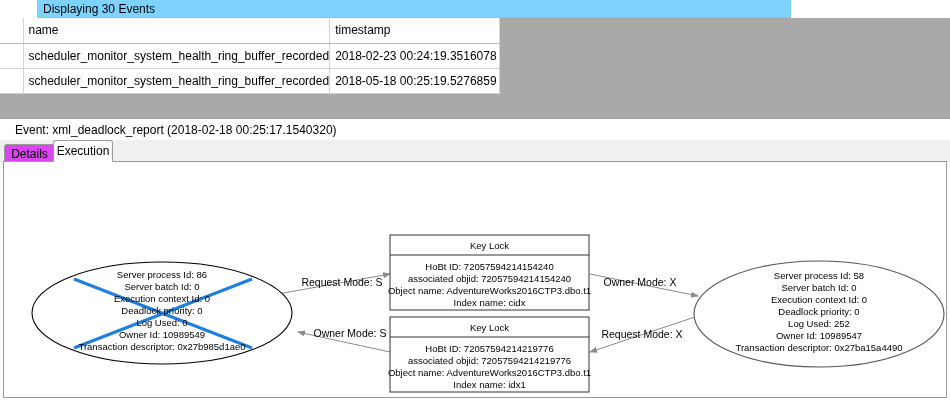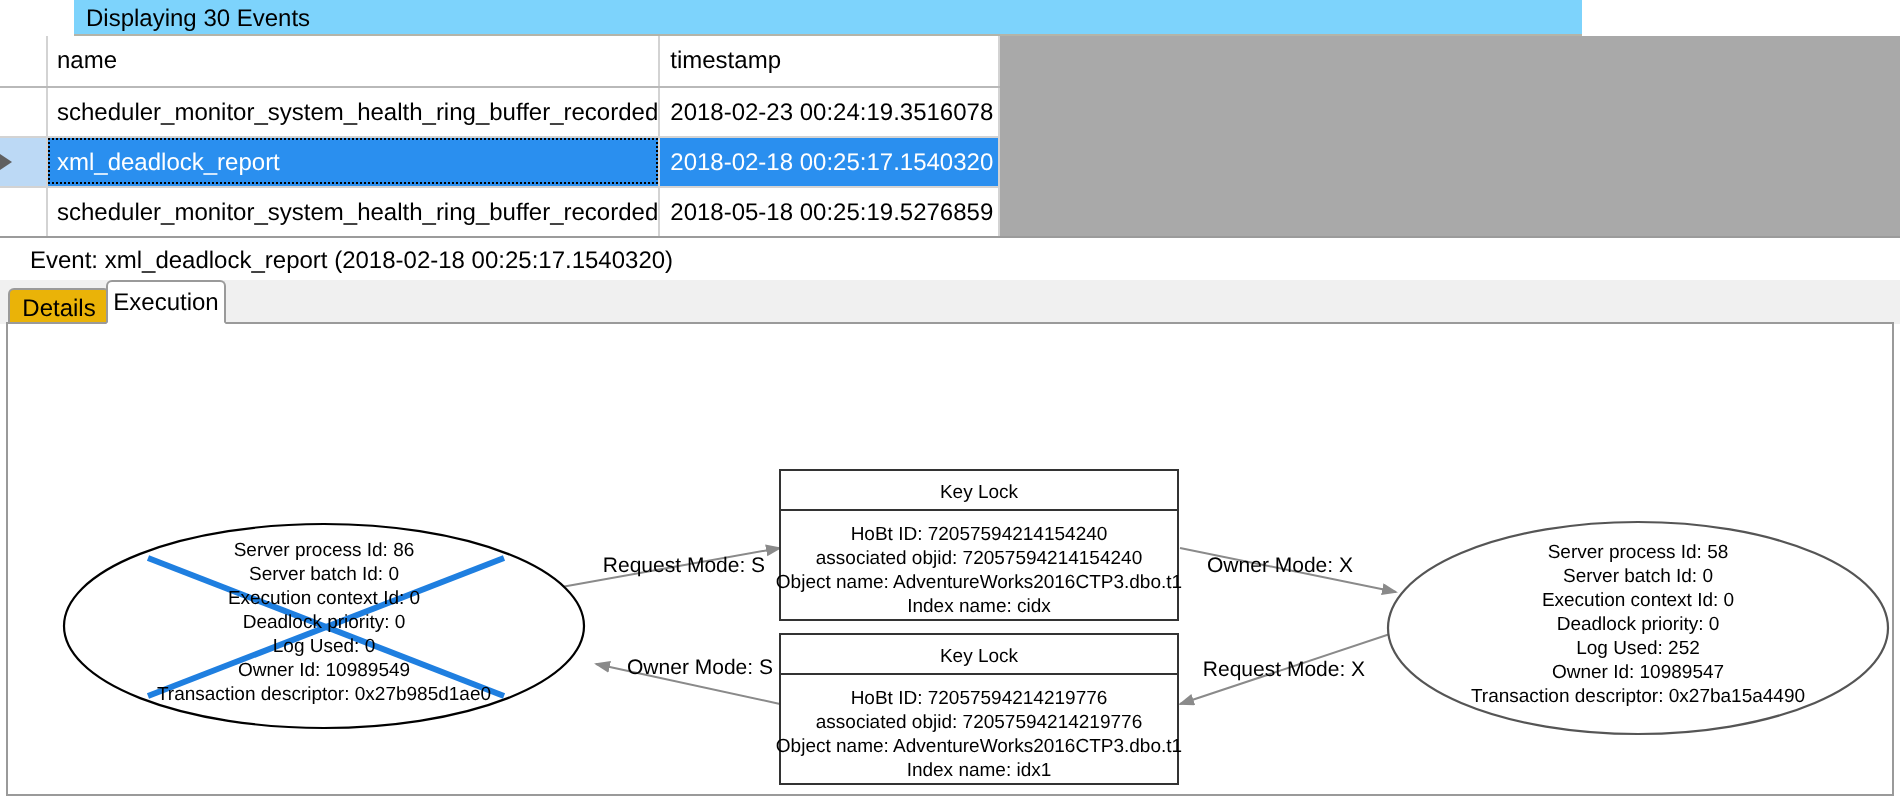--- a/index.html
+++ b/index.html
@@ -114,21 +114,21 @@
     left: 0; top: 140px;
     width: 950px; height: 22px;
     background: #f0f0f0;
   }
   .tab {
     position: absolute;
     bottom: 0;
     box-sizing: border-box;
     border: 1px solid #9a9a9a;
     border-bottom: none;
-    background: #eab308;
+    background: #d946ef;
     font-size: 12px;
     line-height: 1;
     display: flex;
     align-items: center;
     justify-content: center;
     border-radius: 3px 3px 0 0;
     color: #000;
   }
   .tab-details { left: 4px; width: 51px; height: 18px; }
   .tab-deadlock {
@@ -192,27 +192,20 @@
         <td class="col-name">name</td>
         <td class="col-ts">timestamp</td>
       </tr>
     </thead>
     <tbody>
       <tr>
         <td class="col-sel"></td>
         <td class="col-name">scheduler_monitor_system_health_ring_buffer_recorded</td>
         <td class="col-ts">2018-02-23 00:24:19.3516078</td>
       </tr>
-      <tr class="selected">
-        <td class="col-sel">
-          <span class="row-arrow"></span>
-        </td>
-        <td class="col-name cell-selected-outline">xml_deadlock_report</td>
-        <td class="col-ts">2018-02-18 00:25:17.1540320</td>
-      </tr>
       <tr>
         <td class="col-sel"></td>
         <td class="col-name">scheduler_monitor_system_health_ring_buffer_recorded</td>
         <td class="col-ts">2018-05-18 00:25:19.5276859</td>
       </tr>
     </tbody>
   </table>
 </div>
 
 <div class="event-bar">

